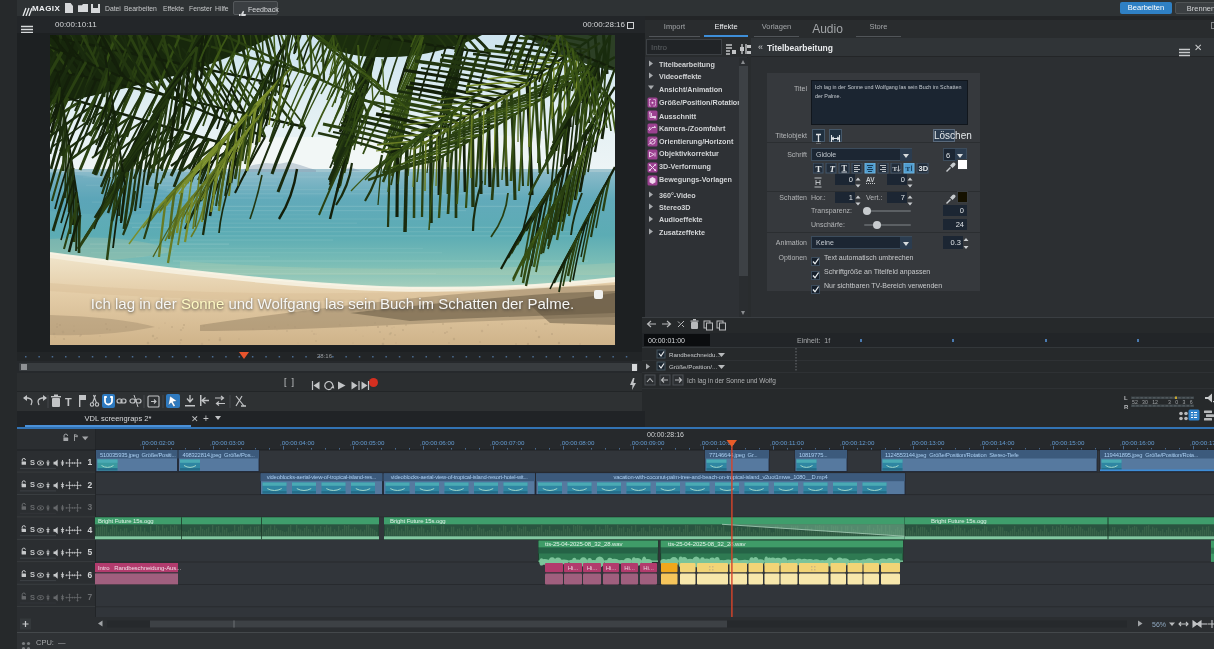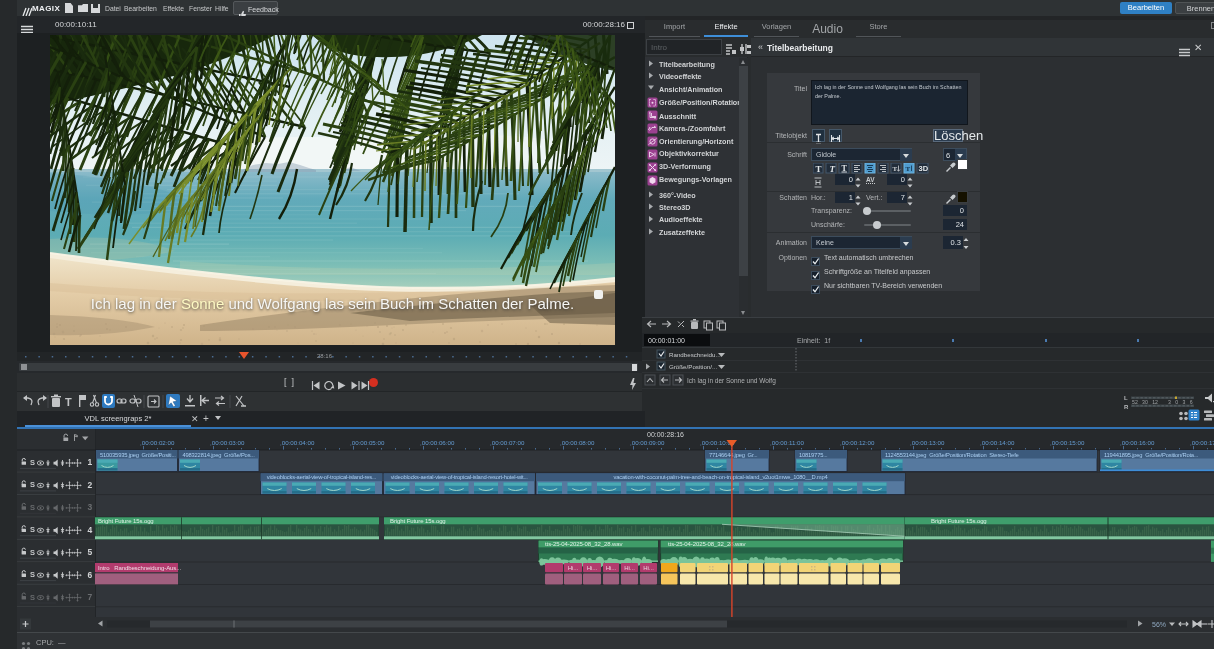--- a/index.html
+++ b/index.html
@@ -1392,21 +1392,21 @@
       <div class="abs" style="left:45px;top:56px;width:13px;height:13px;background:#20303f;border:1px solid #45586a;">
         <svg width="11" height="11">
               <path d="M3 1.5 h5 M3 9.5 h5 M5.5 1.5 v8" stroke="#dfe3e6" stroke-width="1.3"></path>
             </svg>
       </div>
       <div class="abs" style="left:62px;top:56px;width:13px;height:13px;background:#20303f;border:1px solid #45586a;">
         <svg width="11" height="11">
               <path d="M1.5 2 v7 M9.5 2 v7 M3 5.5 h5 M3.7 4 l-1.7 1.5 l1.7 1.5 M7.3 4 l1.7 1.5 l-1.7 1.5" stroke="#dfe3e6" stroke-width="1.1" fill="none"></path>
             </svg>
       </div>
-      <div class="abs" style="left:166px;top:56px;width:30px;height:13px;background:#2b3c4f;border:1px solid #5a6a7c;text-align:center;font-size:13px;color:#e4e8ea;line-height:12px;">Löschen</div>
+      <div class="abs" style="left:166px;top:56px;width:22px;height:13px;background:#2b3c4f;border:1px solid #5a6a7c;text-align:center;font-size:10px;color:#e4e8ea;line-height:12px;">Löschen</div>
       <div class="abs" style="left:0px;top:69px;width:213px;height:1px;background:#2b2e31;"></div>
 
       <div class="abs" style="left:14px;top:78px;width:26px;text-align:right;font-size:7px;color:#b4b6b8;">Schrift</div>
       <div class="abs" style="left:44px;top:75px;width:101px;height:13px;background:#1c2633;border:1px solid #3c4c5c;">
         <div class="abs" style="left:4px;top:2px;font-size:7px;color:#c4cad0;">Gidole</div>
         <div class="abs" style="left:88px;top:0px;width:12px;height:12px;background:#2b3c4f;">
               <div class="abs" style="left:2.5px;top:4.5px;width:0;height:0;border-left:3.5px solid transparent;border-right:3.5px solid transparent;border-top:4px solid #d8dcde;"></div>
             </div>
       </div>
       <div class="abs" style="left:176px;top:75px;width:24px;height:13px;background:#1c2633;border:1px solid #3c4c5c;">

